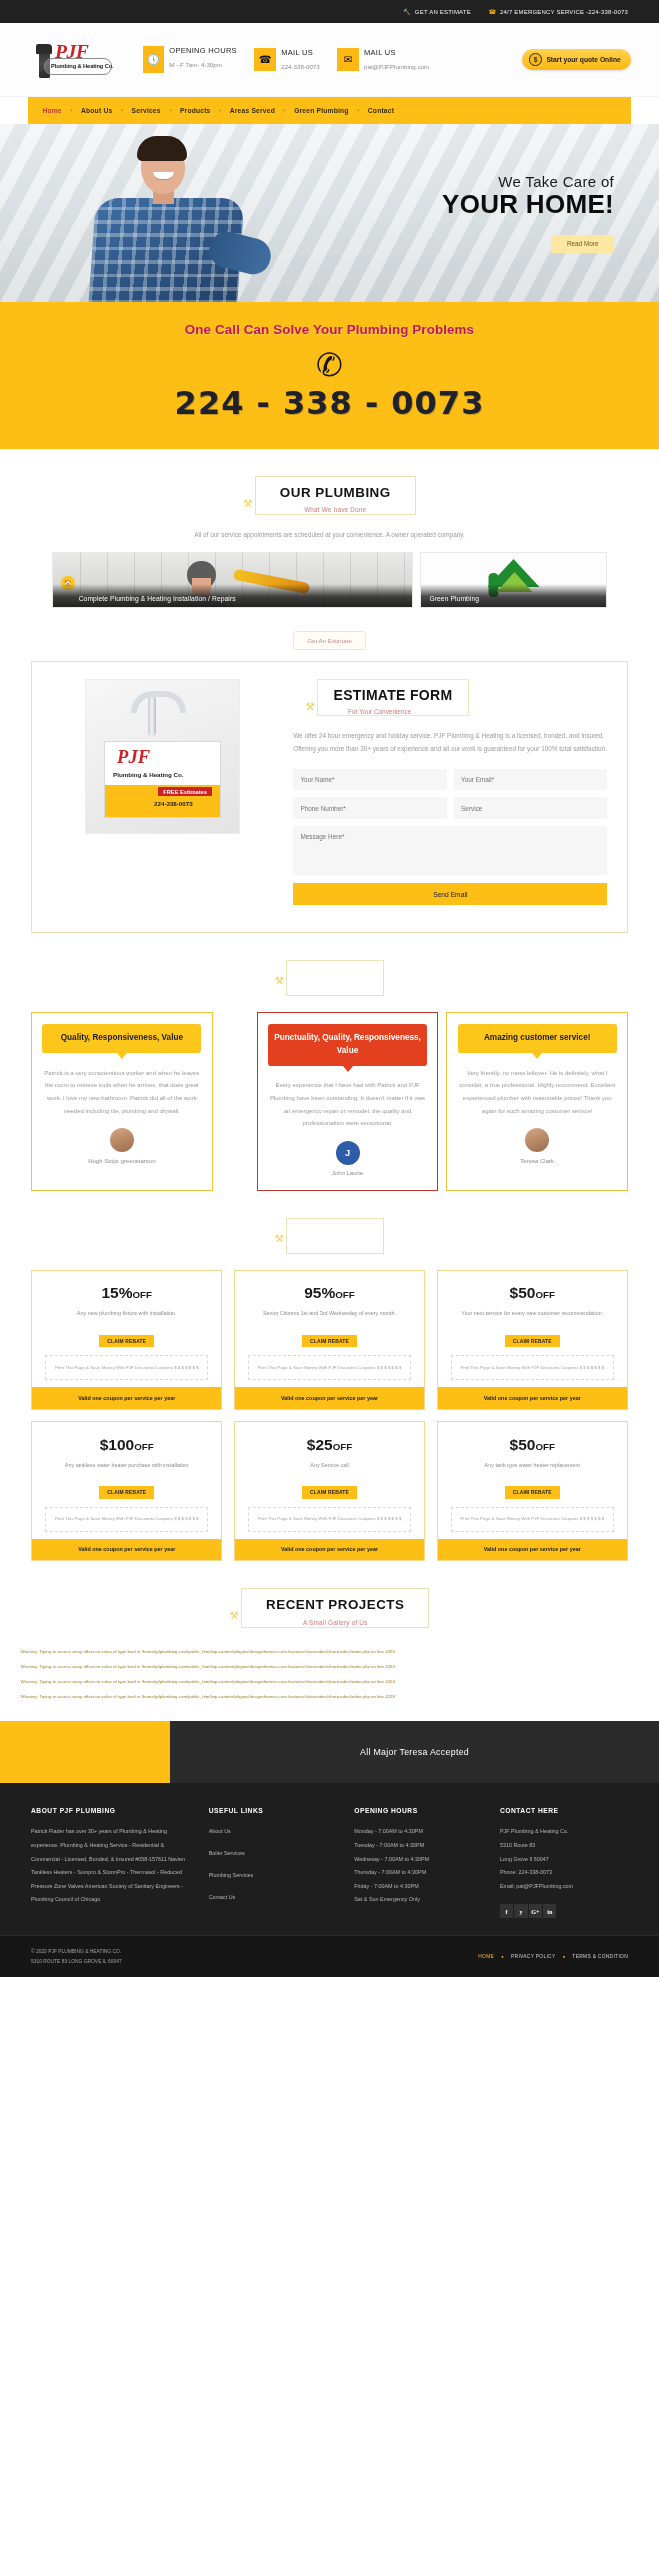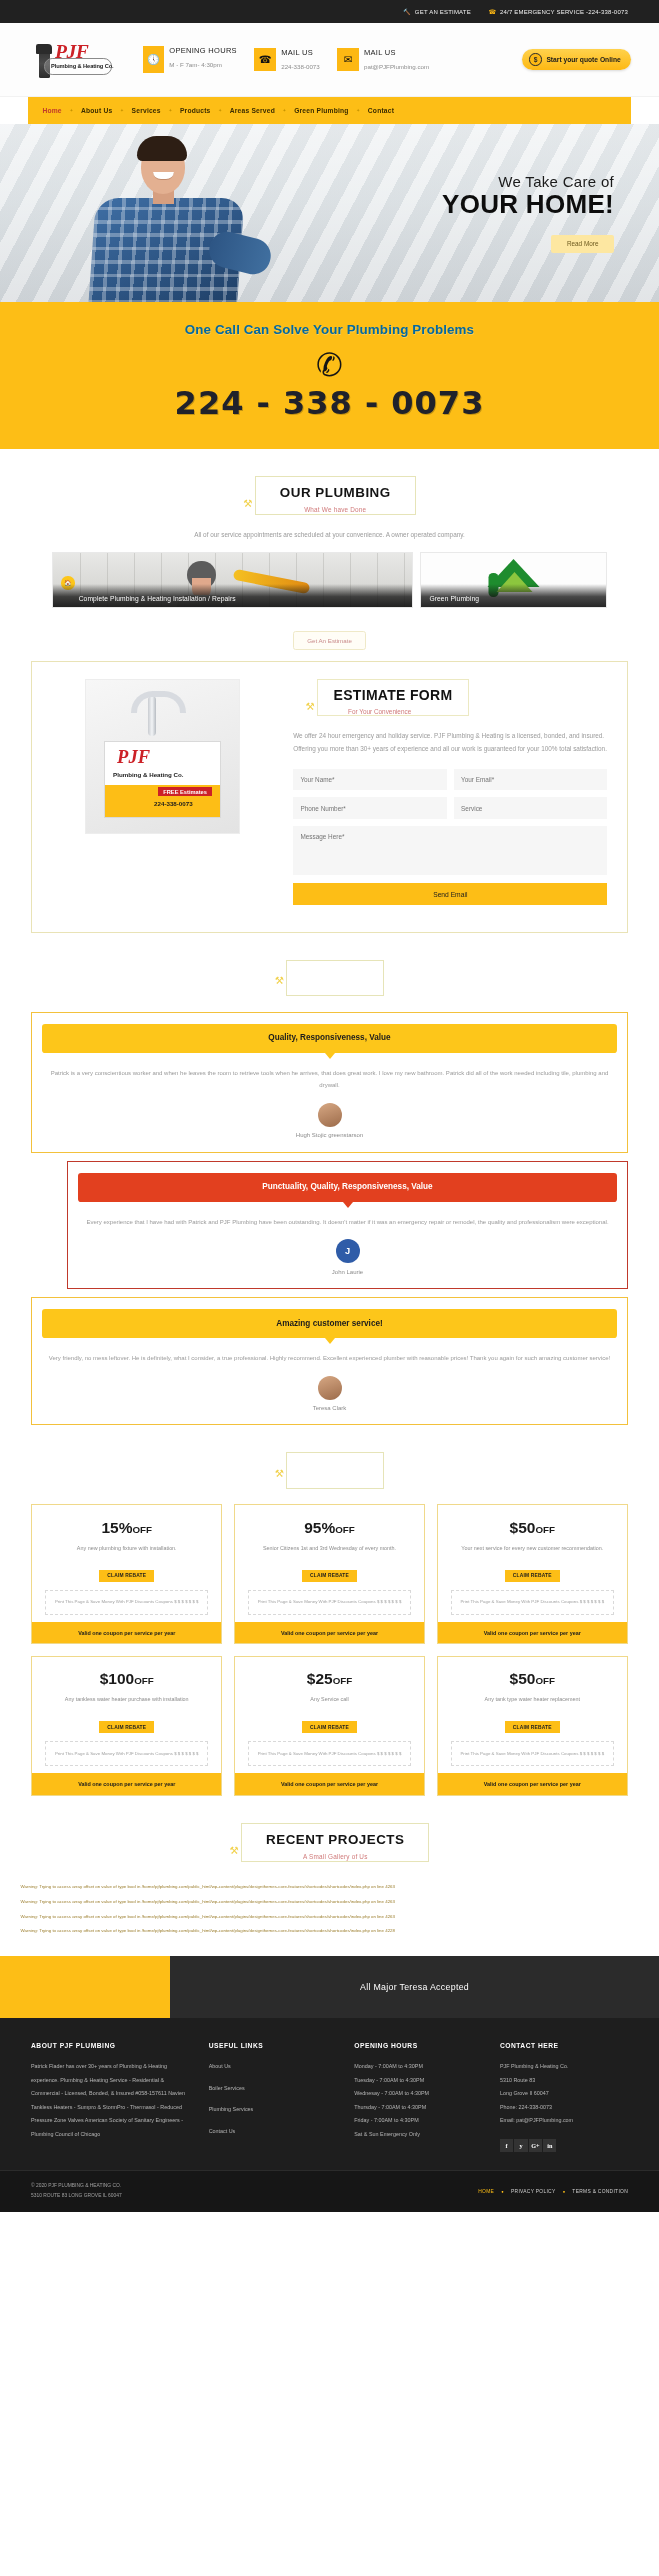--- a/index.html
+++ b/index.html
@@ -227,21 +227,21 @@
     cursor: pointer;
   }
 
   
   .callband {
     background: #fdbe16;
     padding: 19.6px 0 27px;
     text-align: center;
   }
   .callband h2 {
-    font-size: 13.4px; font-weight: bold; color: #0369a1;
+    font-size: 13.4px; font-weight: bold; color: #be185d;
     letter-spacing: 0.1px;
     text-shadow: 0.5px 0.5px 0 rgba(255,255,255,.25);
   }
   .phone-glyph { font-size: 32px; color: #151515; margin: 12.4px 0 3.1px; line-height: 1;}
   .callband .num {
     font-family: "DejaVu Sans", sans-serif;
     font-size: 32px; font-weight: bold; color: #20222b;
     letter-spacing: 1px;
     text-shadow: 1px 1px 0 rgba(0,0,0,.22);
   }
@@ -453,21 +453,21 @@
     width: 100%;
     height: 21.6px;
     background: #fdbe16;
     border: none;
     font-size: 6.7px;
     color: #1d1d1d;
     cursor: pointer;
   }
 
   
-  .testimonials { display: flex; gap: 8px; padding: 15.5px 31px 0; flex-direction: column; }
+  .testimonials { display: flex; gap: 8px; padding: 15.5px 31px 0; }
   .tcard {
     flex: 1;
     border: 0.5px solid #f3c13b;
     background: #fff;
     padding: 11.3px 10.3px 13.4px;
     text-align: center;
     position: relative;
   }
   .tcard.red { border-color: #c0392b; margin-left: 36px; }
   .bubble {

